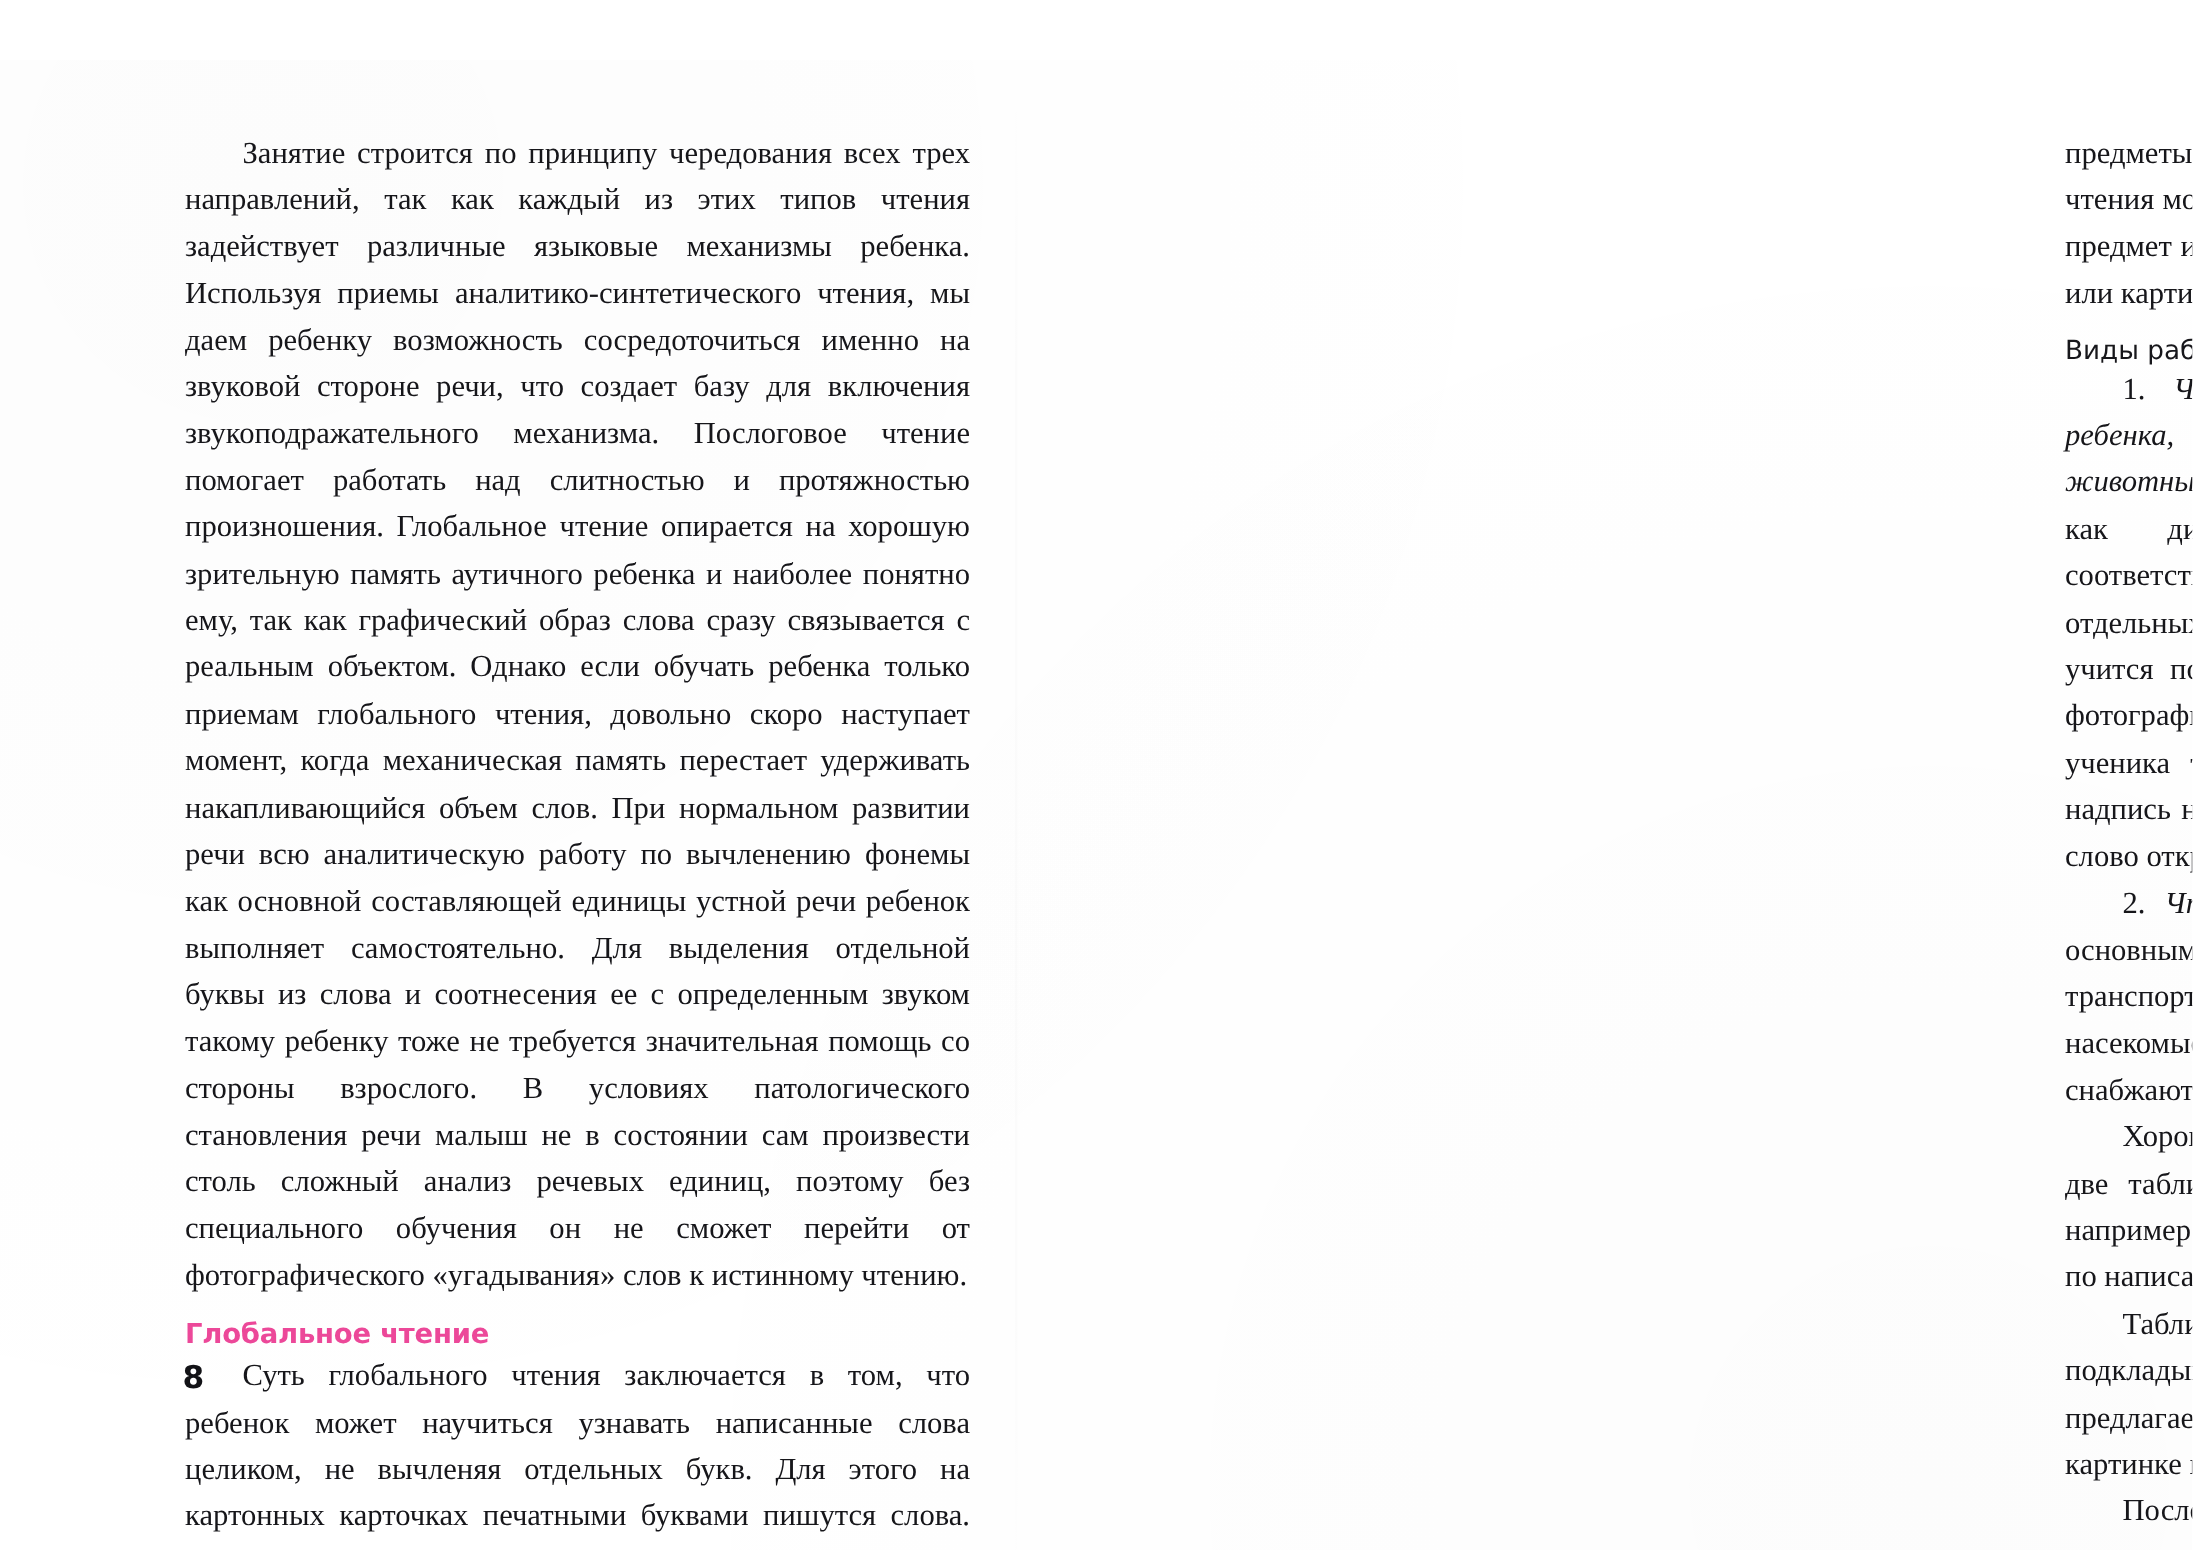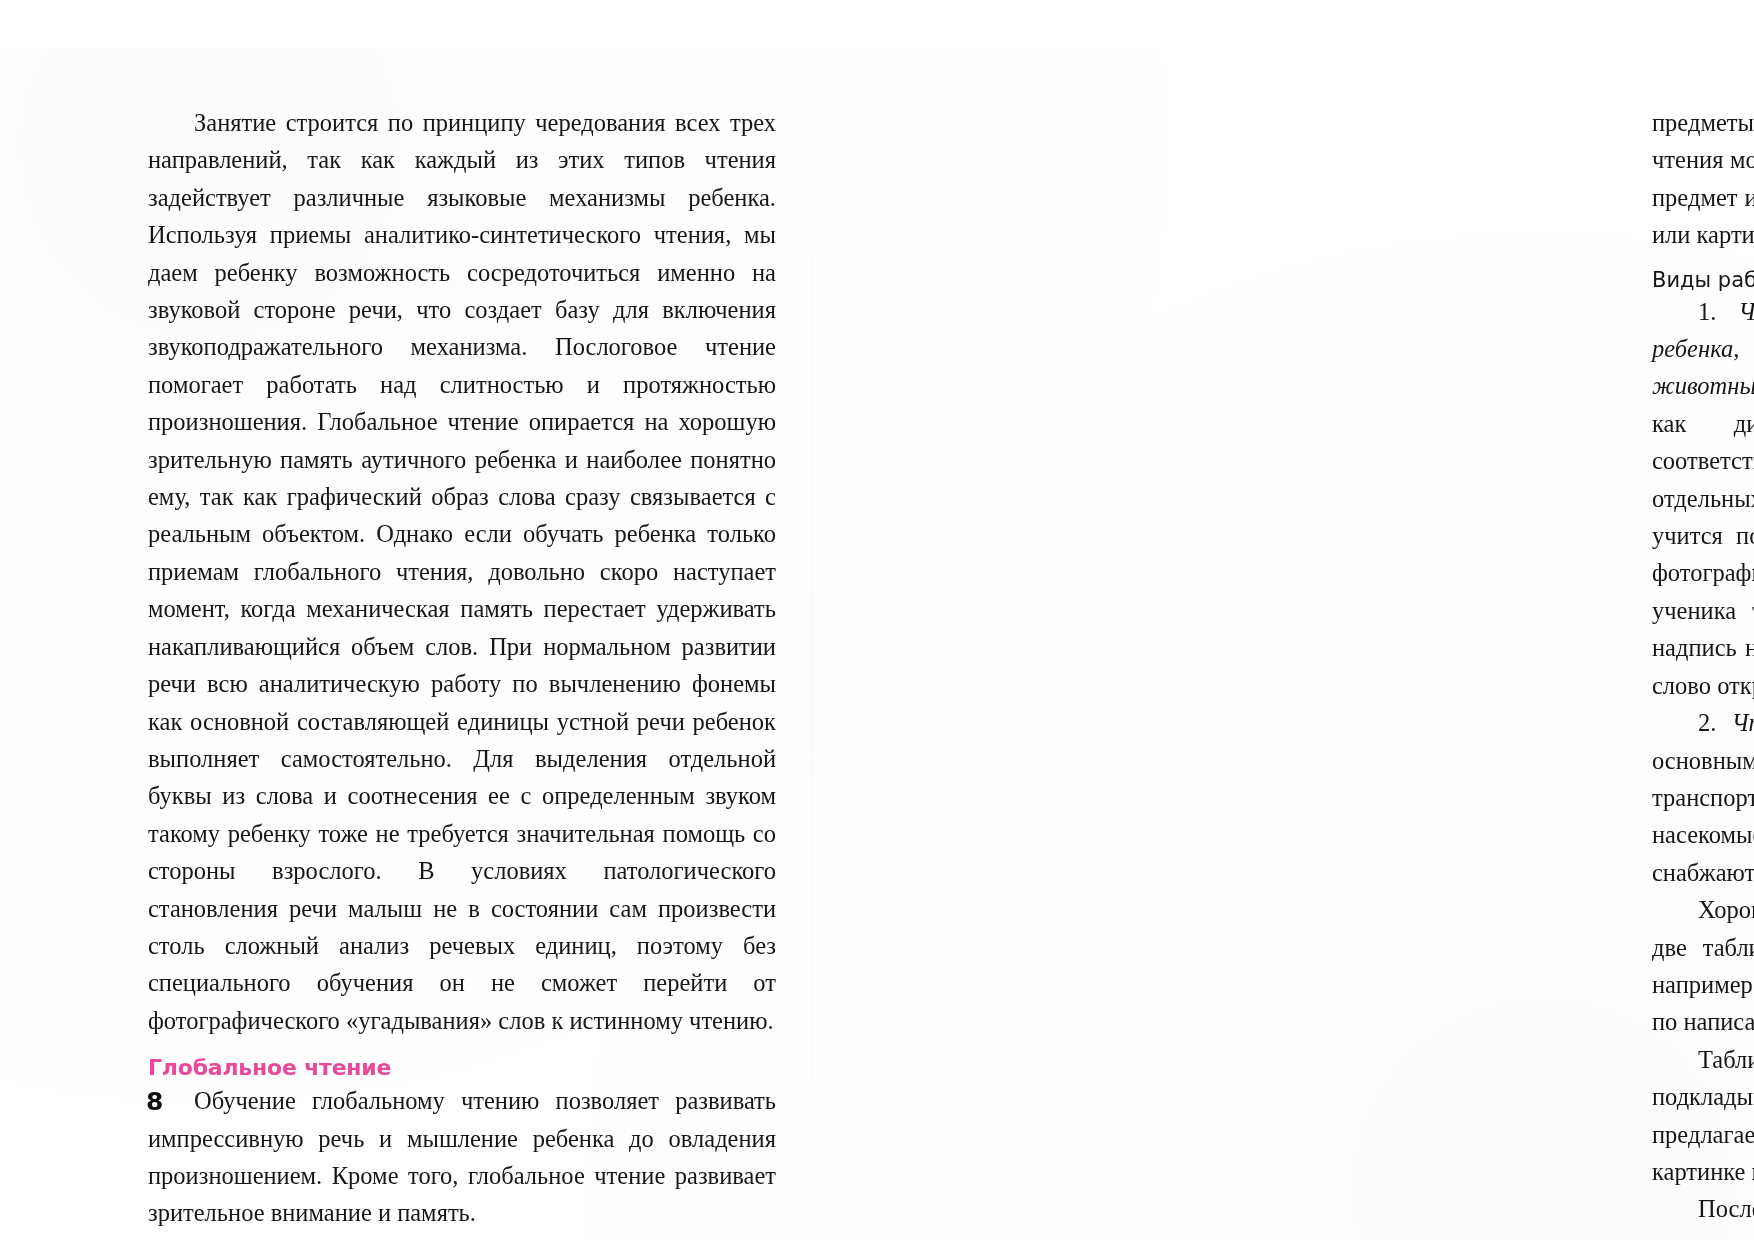--- a/index.html
+++ b/index.html
@@ -110,21 +110,20 @@
 
   <div class="columns">
 
     <div class="col col-left">
       <div class="body">
 
         <p class="para">Занятие строится по принципу чередования всех трех направлений, так как каждый из этих типов чтения задействует различные языковые механизмы ребенка. Используя приемы аналитико-синтетического чтения, мы даем ребенку возможность сосредоточиться именно на звуковой стороне речи, что создает базу для включения звукоподражательного механизма. Послоговое чтение помогает работать над слитностью и протяжностью произношения. Глобальное чтение опирается на хорошую зрительную память аутичного ребенка и наиболее понятно ему, так как графический образ слова сразу связывается с реальным объектом. Однако если обучать ребенка только приемам глобального чтения, довольно скоро наступает момент, когда механическая память перестает удерживать накапливающийся объем слов. При нормальном развитии речи всю аналитическую работу по вычленению фонемы как основной составляющей единицы устной речи ребенок выполняет самостоятельно. Для выделения отдельной буквы из слова и соотнесения ее с определенным звуком такому ребенку тоже не требуется значительная помощь со стороны взрослого. В условиях патологического становления речи малыш не в состоянии сам произвести столь сложный анализ речевых единиц, поэтому без специального обучения он не сможет перейти от фотографического «угадывания» слов к истинному чтению.</p>
 
         <h2 class="section-heading">Глобальное чтение</h2>
 
-        <p class="para">Обучение глобальному чтению позволяет развивать импрессивную речь и мышление ребенка до овладения произношением. Кроме того, глобальное чтение развивает зрительное внимание и память.</p>
         <p class="para">Суть глобального чтения заключается в том, что ребенок может научиться узнавать написанные слова целиком, не вычленяя отдельных букв. Для этого на картонных карточках печатными буквами пишутся слова. Лучше использовать картон белого цвета, а шрифт черный. Высота букв—от 2 до 5 сантиметров.</p>
 
       </div>
 
       <div class="folio folio-left">8</div>
     </div>
 
     <div class="col col-right">
       <div class="body">
 

